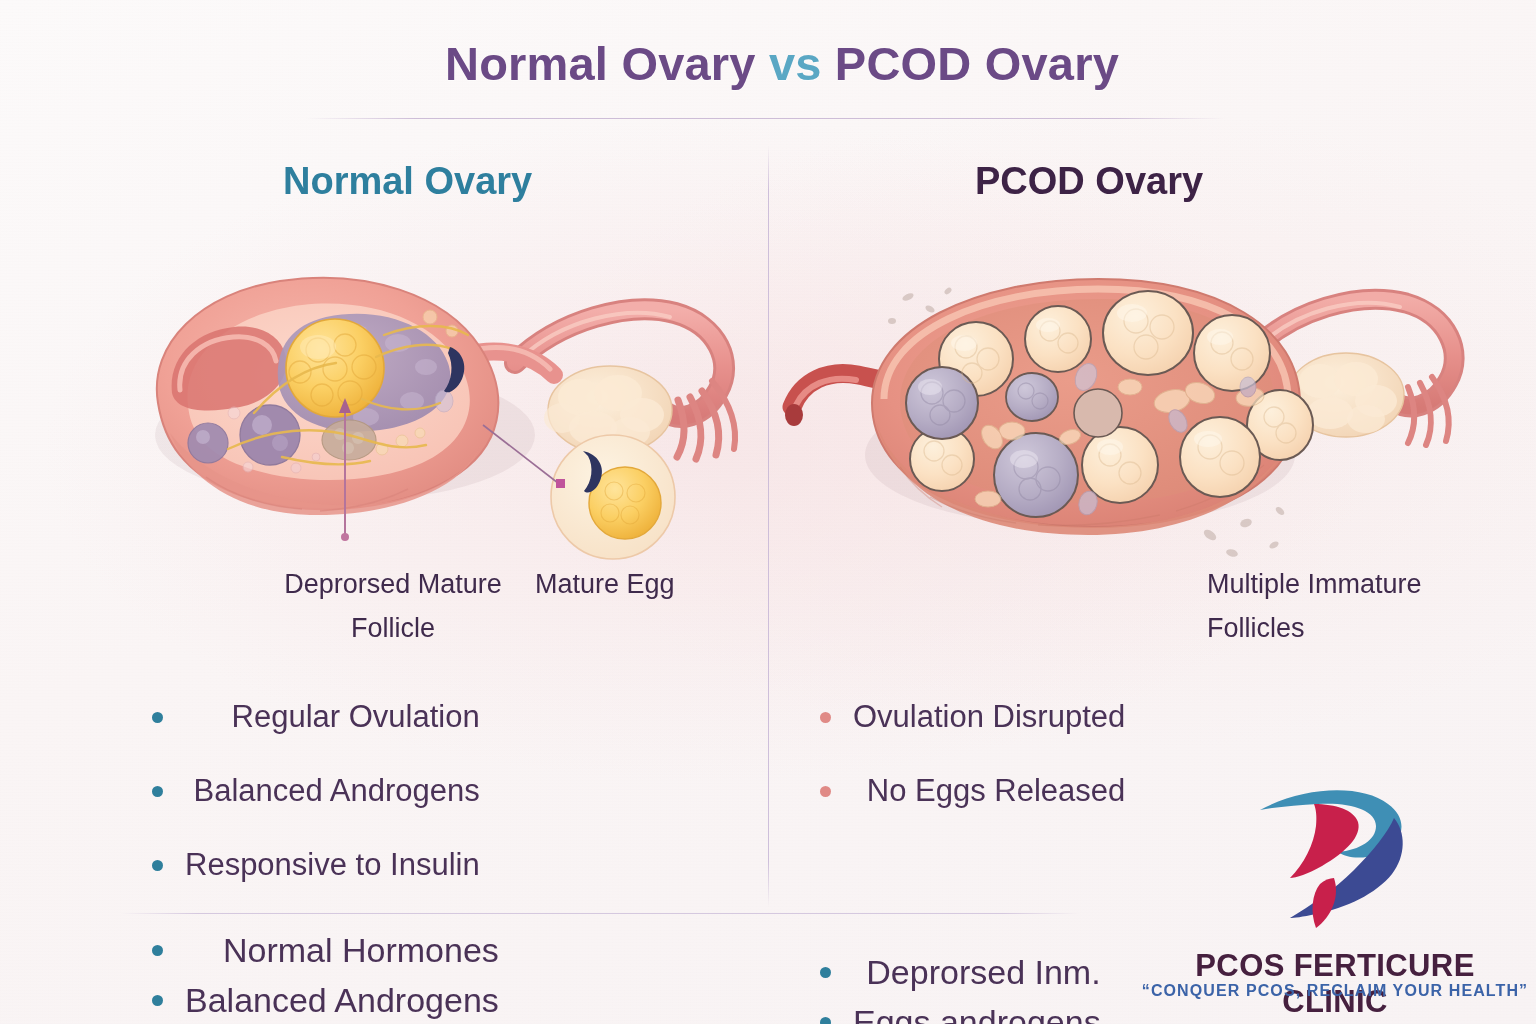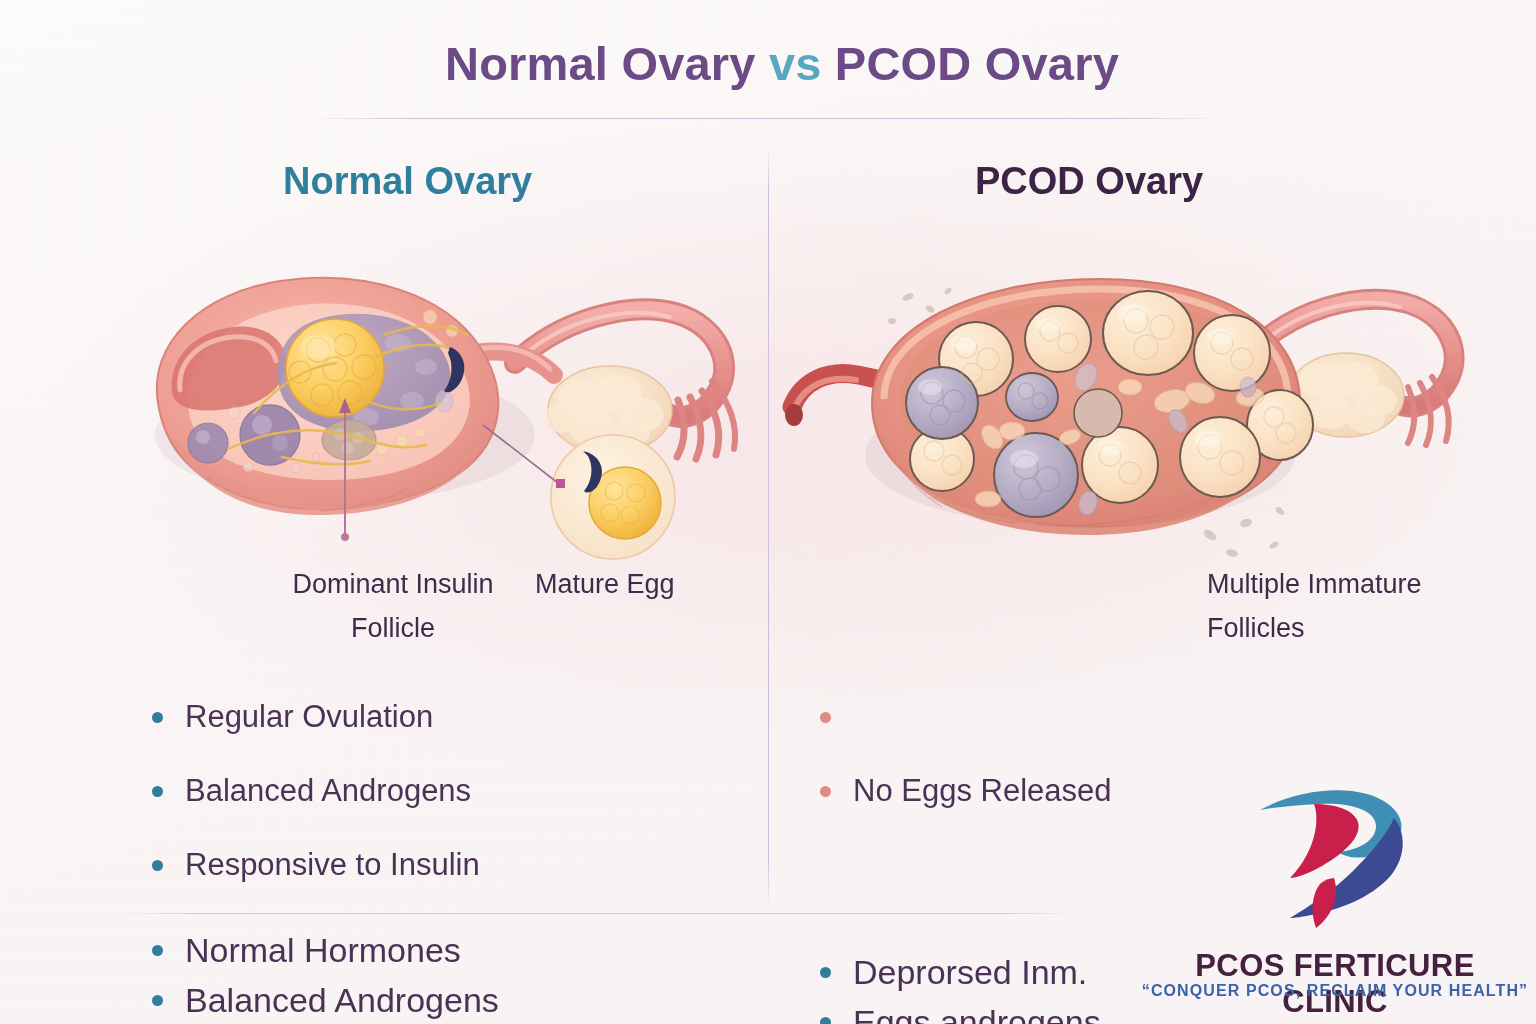--- a/index.html
+++ b/index.html
@@ -69,21 +69,21 @@
   #label-egg{left:535px;top:562px;width:190px;}
   #label-immature{left:1207px;top:562px;width:300px;}
 
   
   .bullets{position:absolute;}
   #bul-normal-top{left:152px;top:680px;}
   #bul-pcod-top{left:820px;top:680px;}
   #bul-normal-bot{left:152px;top:925px;}
   #bul-pcod-bot{left:820px;top:947px;}
 
-  .bullet-row{display:flex;align-items:center;}
+  .bullet-row{display:flex;align-items:center;justify-content:space-between;}
   .bullets.spaced .bullet-row{height:74px;}
   .bullets.tight .bullet-row{height:50px;}
   .dot{
     width:11px;height:11px;border-radius:50%;flex:0 0 auto;margin-right:22px;
   }
   .dot.teal{background:#2f7f9c;}
   .dot.salmon{background:#e08a86;}
   .bullet-text{
     color:#4a3257;font-size:31px;white-space:nowrap;
   }
@@ -445,21 +445,21 @@
     <ellipse cx="112" cy="86" rx="4" ry="3"></ellipse>
     <ellipse cx="168" cy="56" rx="4" ry="2.5" transform="rotate(-40 168 56)"></ellipse>
     <ellipse cx="430" cy="300" rx="7" ry="4" transform="rotate(35 430 300)"></ellipse>
     <ellipse cx="466" cy="288" rx="6" ry="4" transform="rotate(-20 466 288)"></ellipse>
     <ellipse cx="500" cy="276" rx="5" ry="3" transform="rotate(40 500 276)"></ellipse>
     <ellipse cx="452" cy="318" rx="6" ry="3.5" transform="rotate(15 452 318)"></ellipse>
     <ellipse cx="494" cy="310" rx="5" ry="3" transform="rotate(-30 494 310)"></ellipse>
   </g>
 </svg>
 
-<div class="callout" id="label-dominant">Dominant Insulin Follicle</div>
+<div class="callout" id="label-dominant">Deprorsed Mature Follicle</div>
 <div class="callout" id="label-egg">Mature Egg</div>
 <div class="callout" id="label-immature">Multiple Immature Follicles</div>
 
 <div class="bullets spaced" id="bul-normal-top">
   <div class="bullet-row">
     <span class="dot teal"></span>
     <span class="bullet-text">Regular Ovulation</span>
   </div>
   <div class="bullet-row">
     <span class="dot teal"></span>
@@ -467,20 +467,21 @@
   </div>
   <div class="bullet-row">
     <span class="dot teal"></span>
     <span class="bullet-text">Responsive to Insulin</span>
   </div>
 </div>
 
 <div class="bullets spaced" id="bul-pcod-top">
   <div class="bullet-row">
     <span class="dot salmon"></span>
+    <span class="bullet-text">Ovulation Disrupted</span>
   </div>
   <div class="bullet-row">
     <span class="dot salmon"></span>
     <span class="bullet-text">No Eggs Released</span>
   </div>
 </div>
 
 <div class="bullets tight" id="bul-normal-bot">
   <div class="bullet-row">
     <span class="dot teal"></span>

